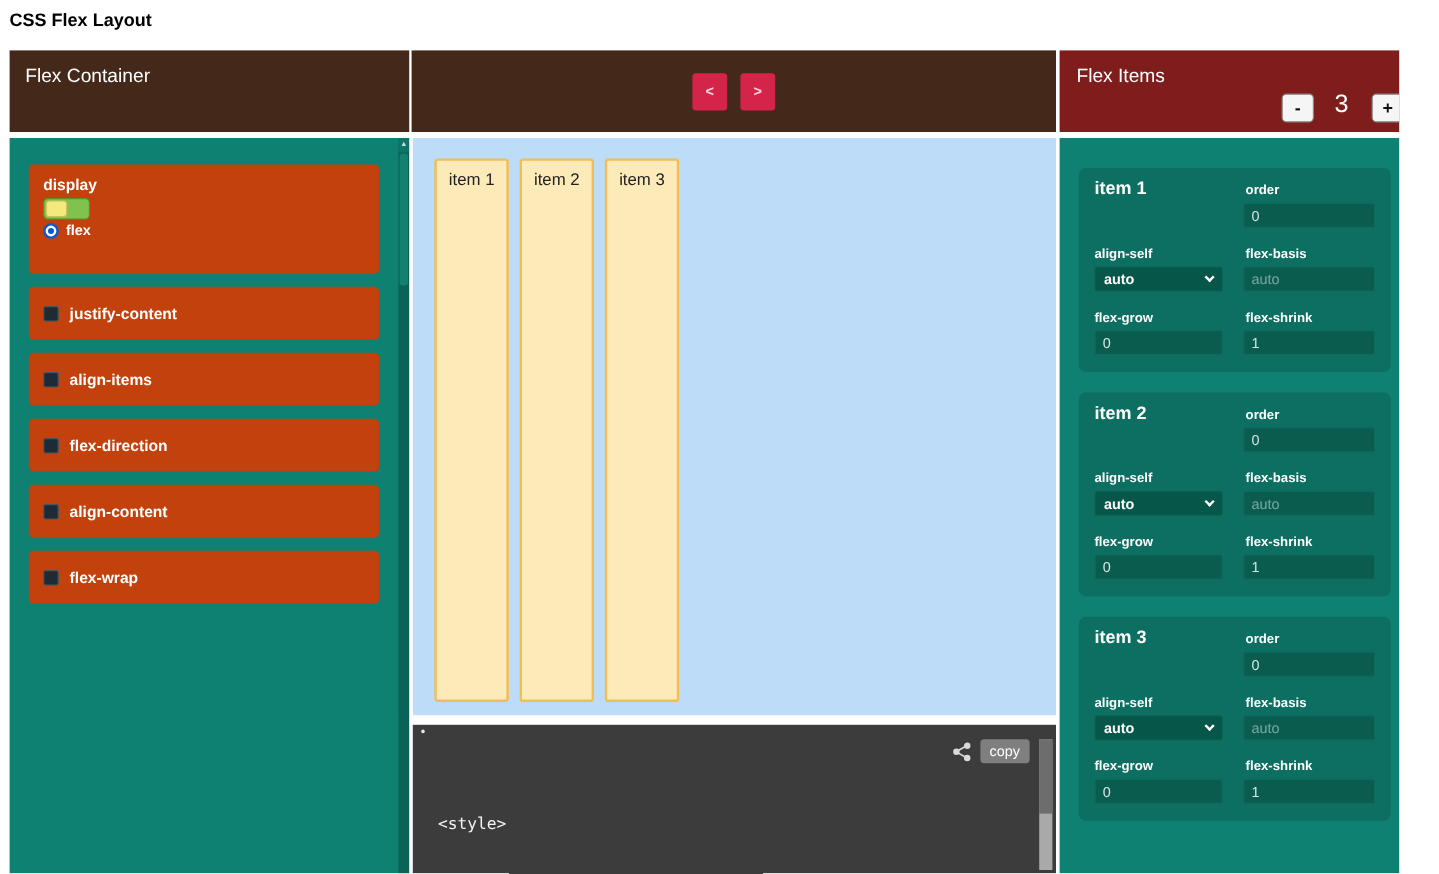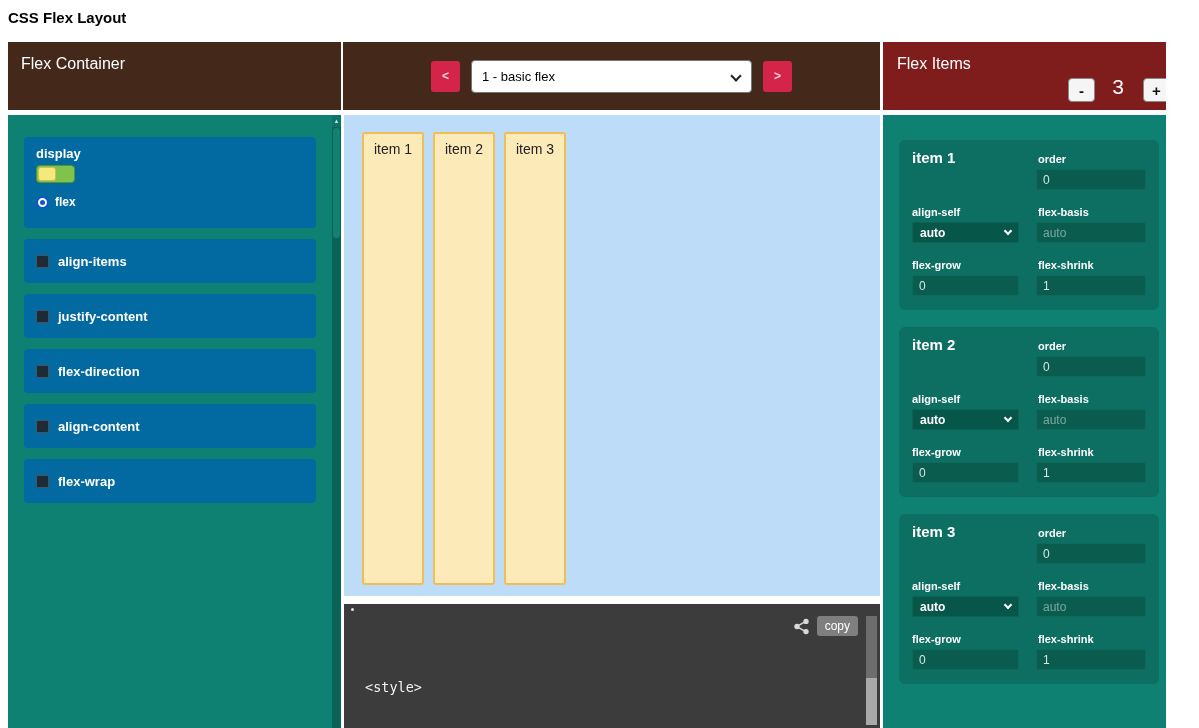--- a/index.html
+++ b/index.html
@@ -11,28 +11,28 @@
 
   .panel-title { font-size:16px; color:#fff; }
 
   
   .lp { position:absolute; left:8px; top:42px; width:333px; height:686px; }
   .lp-header { position:absolute; left:0; top:0; right:0; height:68px; background:#44281a;padding-left:24px; }
   .lp-header .panel-title { position:absolute; left:13px; top:13px; }
   .lp-body { position:absolute; left:0; top:73px; right:0; bottom:0; background:#0f8173; overflow:hidden; }
   .lp-content { position:absolute; left:16px; top:22px; width:292px; }
 
-  .card { background:#0369a1; border-radius:4px; margin-bottom:11px; }
+  .card { background:#c2410c; border-radius:4px; margin-bottom:11px; }
   .display-card { position:relative; height:91px; }
   .display-label { position:absolute; left:12px; top:9px; font-size:13px; font-weight:bold; color:#fff; }
   .toggle { position:absolute; left:12px; top:28px; width:39px; height:18px; background:#7fc24e;
             border:1px solid #55962c; border-radius:4px; cursor:pointer; }
   .toggle-knob { position:absolute; left:1px; top:1px; width:18px; height:14px; background:#f4e97d;
                  border:1px solid #cdbf55; border-radius:3px; }
-  .radio-row { position:absolute; left:12px; top:58px; display:flex; align-items:center; gap:6px; }
+  .radio-row { position:absolute; left:12px; top:48px; display:flex; align-items:center; gap:6px; }
   .radio { position:relative; width:13px; height:13px; border-radius:50%; background:#fff;
            border:2px solid #0b57d0; cursor:pointer; }
   .radio::after { content:""; position:absolute; left:2px; top:2px; width:5px; height:5px;
                   border-radius:50%; background:#0b57d0; }
   .radio-label { font-size:12px; font-weight:bold; color:#fff; }
 
   .option-card { height:44px; display:flex; align-items:center; padding:0 12px; gap:9px; }
   .checkbox { width:13px; height:13px; background:#1c2b36; border:1px solid #46555f;
               border-radius:2px; cursor:pointer; flex:none; }
   .option-label { font-size:13px; font-weight:bold; color:#fff; }
@@ -132,25 +132,25 @@
             <div class="toggle-knob"></div>
           </div>
           <div class="radio-row">
             <span class="radio"></span>
             <span class="radio-label">flex</span>
           </div>
         </div>
 
         <div class="card option-card">
           <span class="checkbox"></span>
+          <span class="option-label">justify-content</span>
+        </div>
+        <div class="card option-card">
+          <span class="checkbox"></span>
           <span class="option-label">align-items</span>
-        </div>
-        <div class="card option-card">
-          <span class="checkbox"></span>
-          <span class="option-label">justify-content</span>
         </div>
         <div class="card option-card">
           <span class="checkbox"></span>
           <span class="option-label">flex-direction</span>
         </div>
         <div class="card option-card">
           <span class="checkbox"></span>
           <span class="option-label">align-content</span>
         </div>
         <div class="card option-card">
@@ -160,24 +160,20 @@
       </div>
       <div class="pscroll">
         <div class="pscroll-arrow">▲</div>
         <div class="pscroll-thumb"></div>
       </div>
     </div>
   </section>
 
   <header class="mh">
     <button class="nav-btn">&lt;</button>
-    <div class="layout-select">
-      <span class="layout-select-value">1 - basic flex</span>
-      <span class="chev"></span>
-    </div>
     <button class="nav-btn">&gt;</button>
   </header>
 
   <div class="preview">
     <div class="flex-item">item 1</div>
     <div class="flex-item">item 2</div>
     <div class="flex-item">item 3</div>
   </div>
 
   <div class="code-panel">

